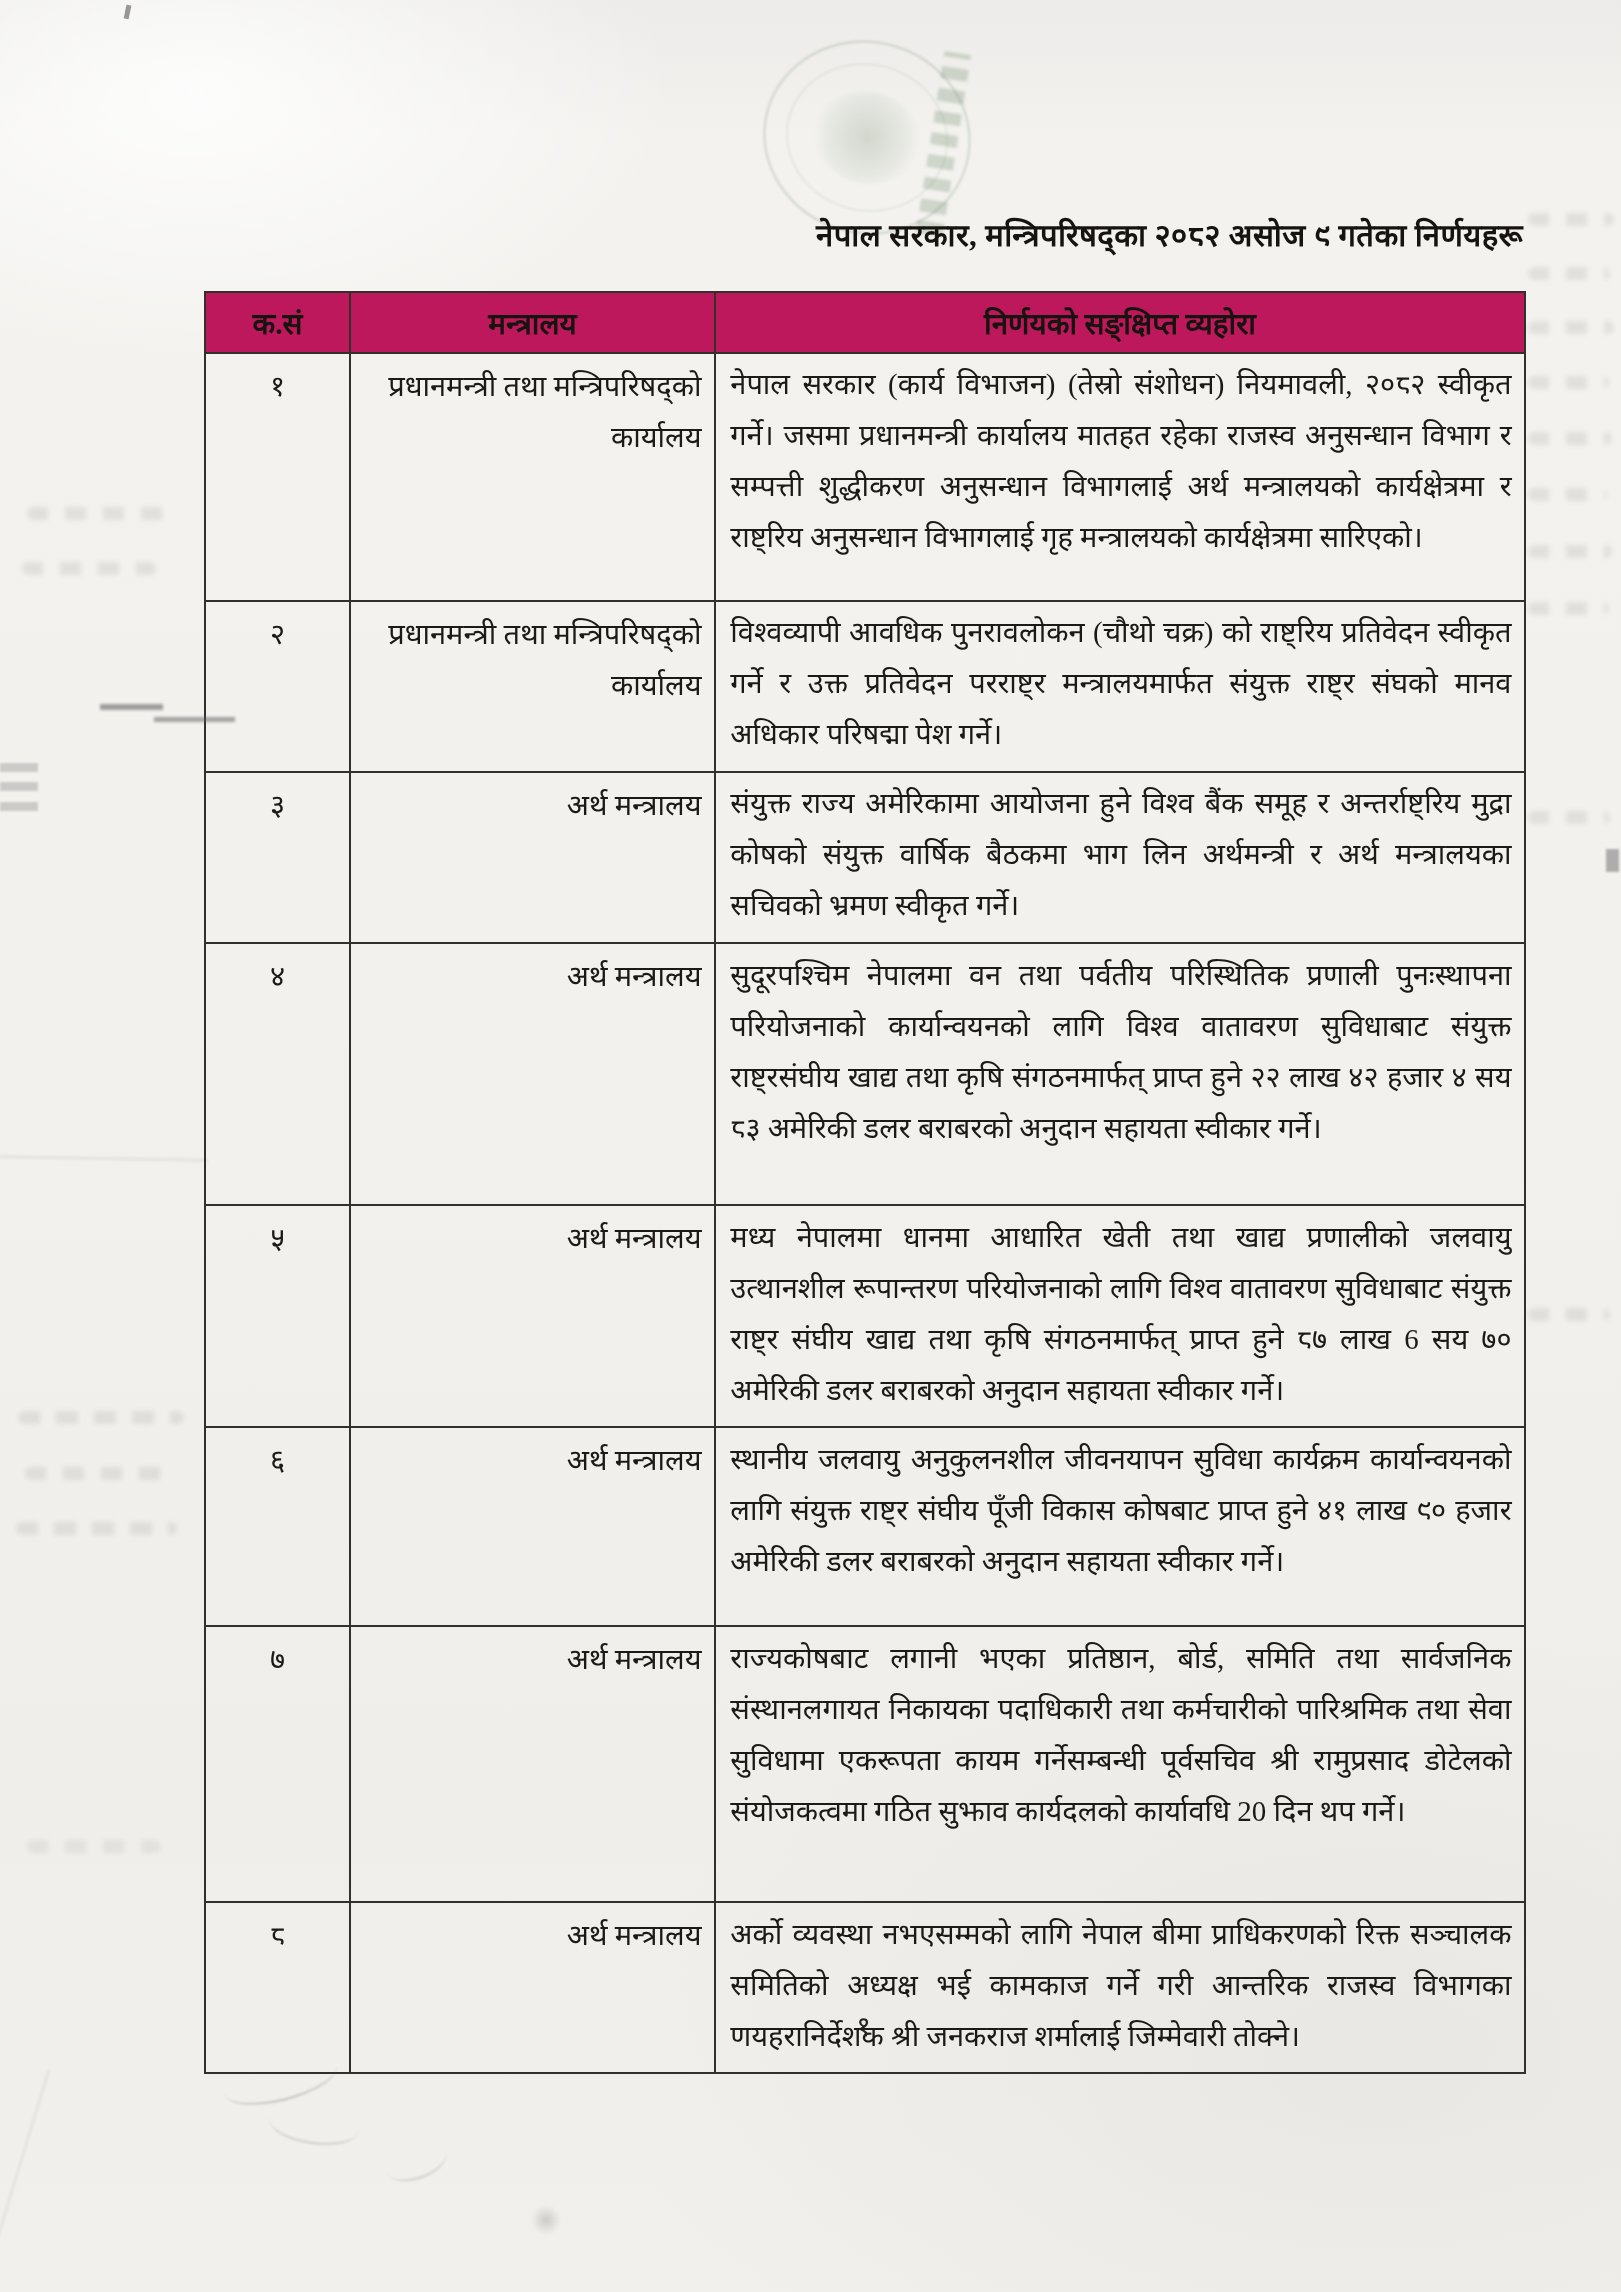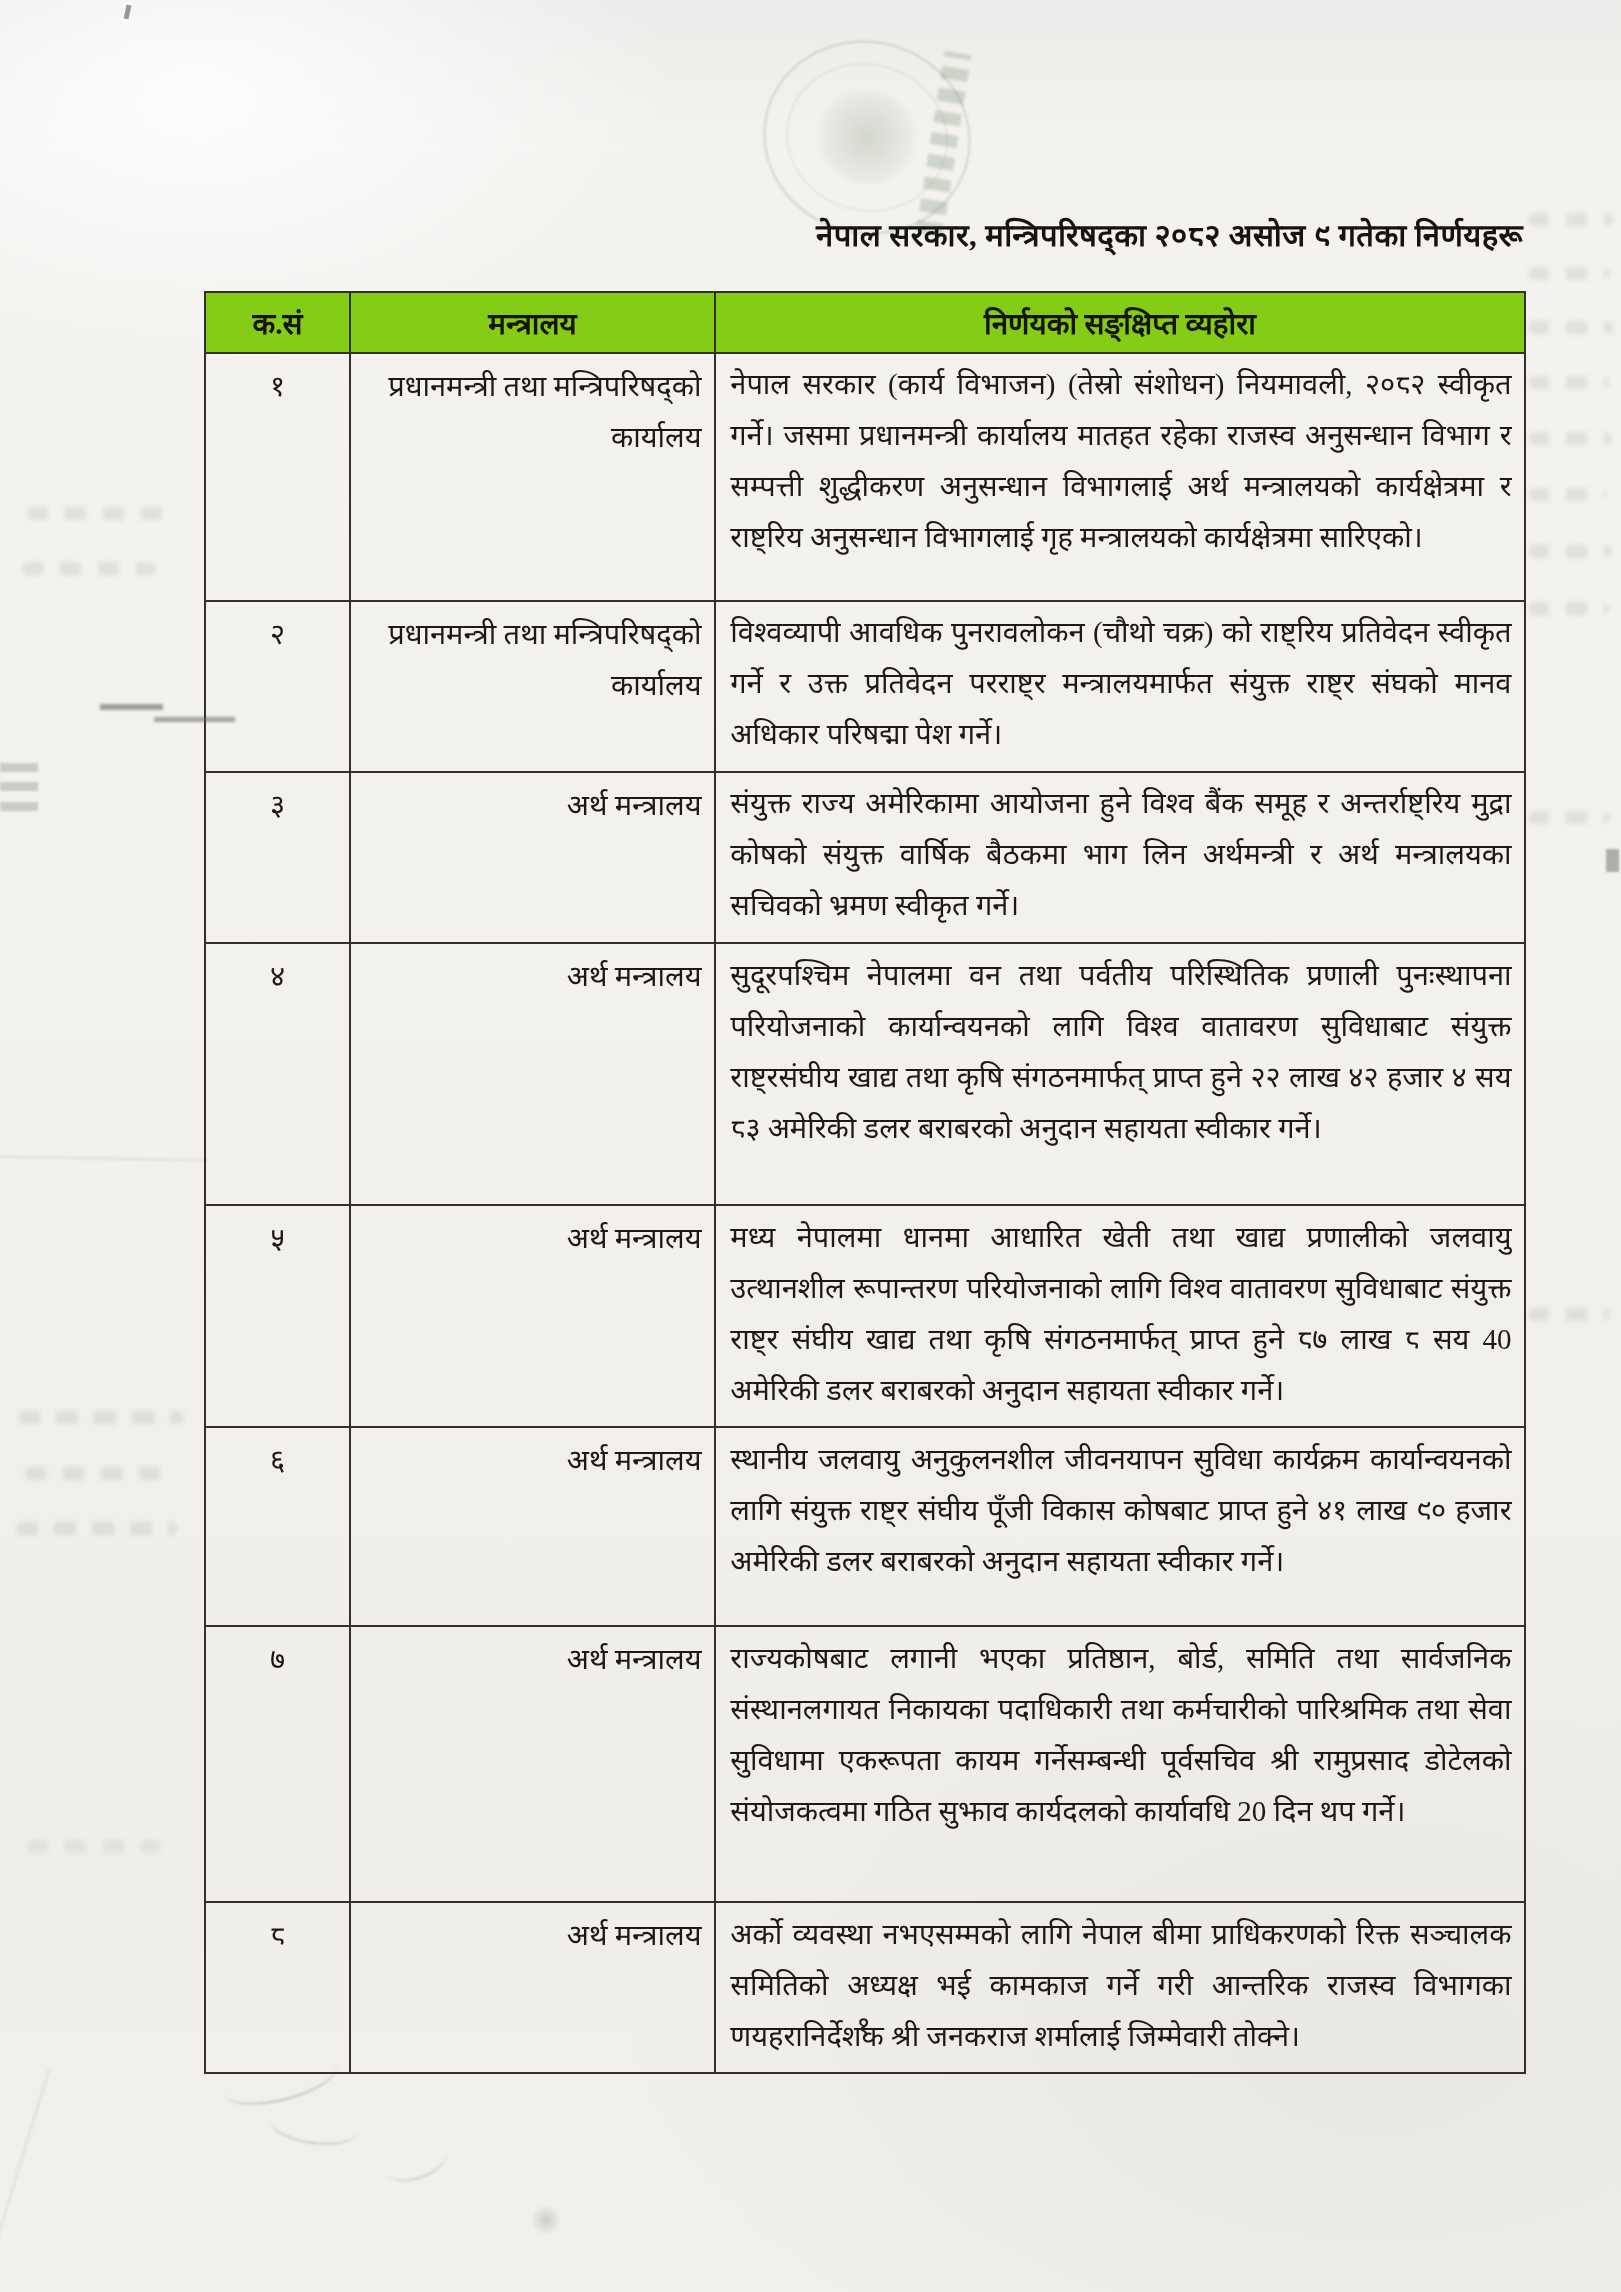--- a/index.html
+++ b/index.html
@@ -39,21 +39,21 @@
   .fold-left{left:0;top:1157px;width:208px;height:2.7px;background:rgba(0,0,0,.06);transform:rotate(1deg);filter:blur(0.9px);z-index:3;}
   .fold-corner{left:12.5px;top:2064px;width:2.7px;height:237px;background:rgba(0,0,0,.05);transform:rotate(17deg);filter:blur(0.9px);z-index:3;}
   
   .doc-title{position:absolute;top:213px;left:206px;width:1317px;z-index:2;
     text-align:right;font-size:31px;font-weight:bold;color:#17140f;letter-spacing:0.4px;}
   .decision-table{position:absolute;top:291px;left:204px;width:1319px;z-index:1;
     border-collapse:collapse;table-layout:fixed;}
   .decision-table th,.decision-table td{border:2.2px solid #33302b;}
   .decision-table{border:2.7px solid #2c2924;}
   .decision-table th{
-    background:#84cc16;font-size:29.6px;font-weight:bold;color:#17140f;
+    background:#be185d;font-size:29.6px;font-weight:bold;color:#17140f;
     padding:9px 5.4px;text-align:center;vertical-align:middle;height:55px;box-sizing:border-box;}
   .decision-table td{vertical-align:top;font-size:29px;line-height:51px;color:#1d1a16;box-sizing:border-box;}
   .col-sn{width:145px;}
   .col-ministry{width:365px;}
   .col-decision{width:810px;}
   .sn-cell{text-align:center;padding-top:7.2px;}
   .ministry-cell{text-align:right;padding:7.2px 12.5px;}
   .decision-cell{text-align:justify;padding:5.4px 12.5px 10.7px 14.3px;font-family:Liberation Serif, serif;}
   tbody tr:nth-child(1){height:248px;}
   tbody tr:nth-child(2){height:150px;}
@@ -136,21 +136,21 @@
       <td class="decision-cell">संयुक्त राज्य अमेरिकामा आयोजना हुने विश्व बैंक समूह र अन्तर्राष्ट्रिय मुद्रा कोषको संयुक्त वार्षिक बैठकमा भाग लिन अर्थमन्त्री र अर्थ मन्त्रालयका सचिवको भ्रमण स्वीकृत गर्ने।</td>
     </tr>
     <tr>
       <td class="sn-cell">४</td>
       <td class="ministry-cell">अर्थ मन्त्रालय</td>
       <td class="decision-cell">सुदूरपश्चिम नेपालमा वन तथा पर्वतीय परिस्थितिक प्रणाली पुनःस्थापना परियोजनाको कार्यान्वयनको लागि विश्व वातावरण सुविधाबाट संयुक्त राष्ट्रसंघीय खाद्य तथा कृषि संगठनमार्फत् प्राप्त हुने २२ लाख ४२ हजार ४ सय ८३ अमेरिकी डलर बराबरको अनुदान सहायता स्वीकार गर्ने।</td>
     </tr>
     <tr>
       <td class="sn-cell">५</td>
       <td class="ministry-cell">अर्थ मन्त्रालय</td>
-      <td class="decision-cell">मध्य नेपालमा धानमा आधारित खेती तथा खाद्य प्रणालीको जलवायु उत्थानशील रूपान्तरण परियोजनाको लागि विश्व वातावरण सुविधाबाट संयुक्त राष्ट्र संघीय खाद्य तथा कृषि संगठनमार्फत् प्राप्त हुने ८७ लाख ८ सय 40 अमेरिकी डलर बराबरको अनुदान सहायता स्वीकार गर्ने।</td>
+      <td class="decision-cell">मध्य नेपालमा धानमा आधारित खेती तथा खाद्य प्रणालीको जलवायु उत्थानशील रूपान्तरण परियोजनाको लागि विश्व वातावरण सुविधाबाट संयुक्त राष्ट्र संघीय खाद्य तथा कृषि संगठनमार्फत् प्राप्त हुने ८७ लाख 6 सय ७० अमेरिकी डलर बराबरको अनुदान सहायता स्वीकार गर्ने।</td>
     </tr>
     <tr>
       <td class="sn-cell">६</td>
       <td class="ministry-cell">अर्थ मन्त्रालय</td>
       <td class="decision-cell">स्थानीय जलवायु अनुकुलनशील जीवनयापन सुविधा कार्यक्रम कार्यान्वयनको लागि संयुक्त राष्ट्र संघीय पूँजी विकास कोषबाट प्राप्त हुने ४१ लाख ९० हजार अमेरिकी डलर बराबरको अनुदान सहायता स्वीकार गर्ने।</td>
     </tr>
     <tr>
       <td class="sn-cell">७</td>
       <td class="ministry-cell">अर्थ मन्त्रालय</td>
       <td class="decision-cell">राज्यकोषबाट लगानी भएका प्रतिष्ठान, बोर्ड, समिति तथा सार्वजनिक संस्थानलगायत निकायका पदाधिकारी तथा कर्मचारीको पारिश्रमिक तथा सेवा सुविधामा एकरूपता कायम गर्नेसम्बन्धी पूर्वसचिव श्री रामुप्रसाद डोटेलको संयोजकत्वमा गठित सुझाव कार्यदलको कार्यावधि 20 दिन थप गर्ने।</td>

